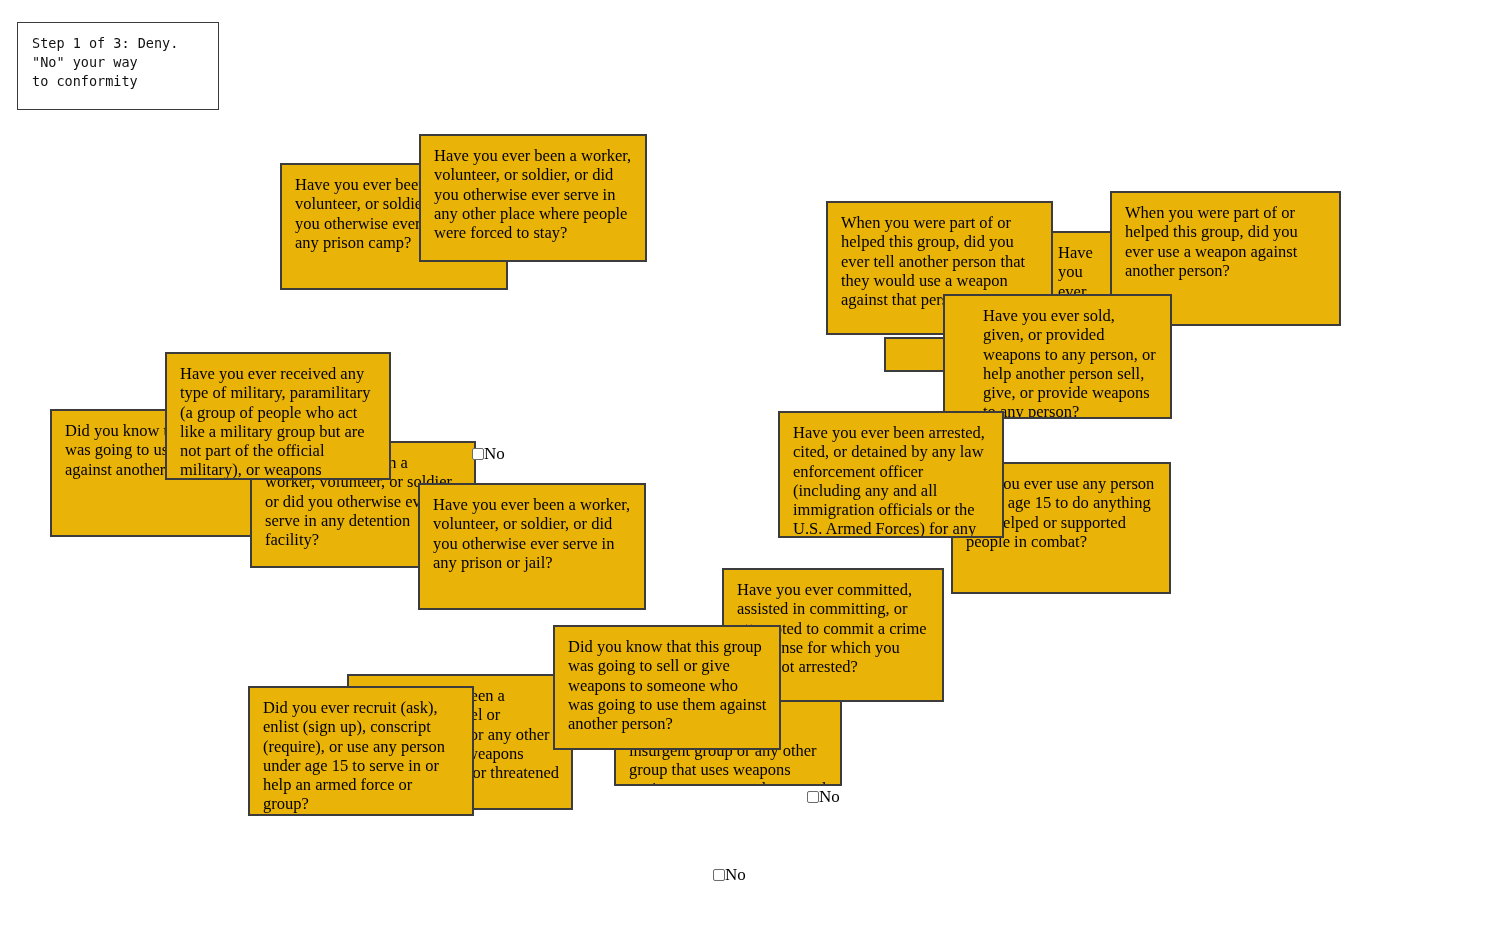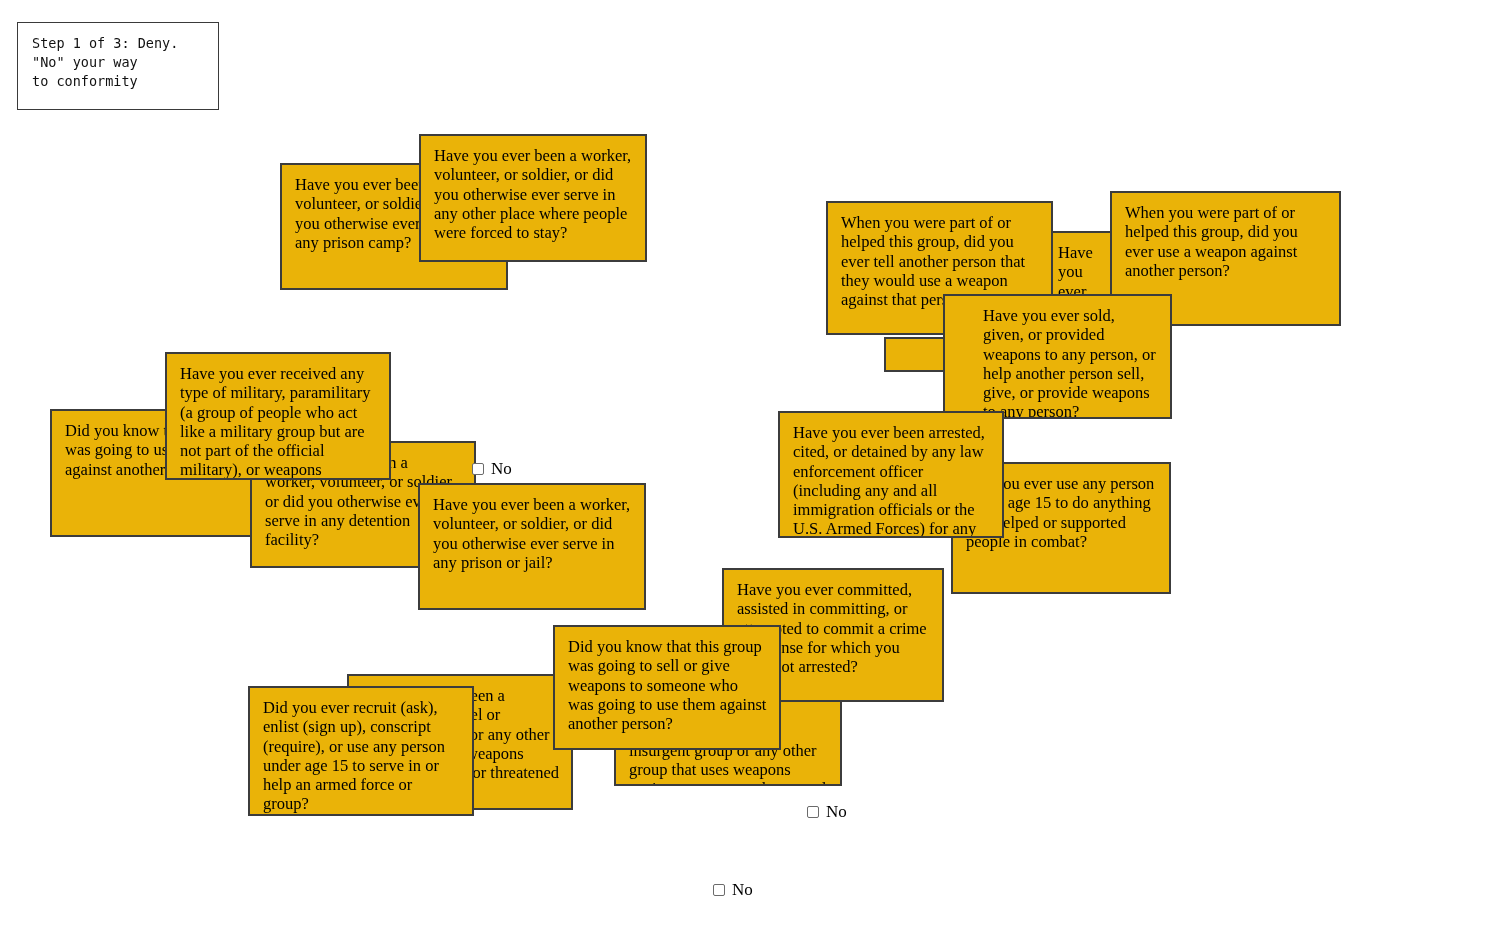--- a/index.html
+++ b/index.html
@@ -47,25 +47,23 @@
     padding: 10px 12px 10px 13px;
     overflow: hidden;
   }
   .card .q {
     display: block;
   }
   .checkbox-row {
     position: absolute;
     display: flex;
     align-items: center;
-    gap: 7px;
     font-size: 17px;
     color: #000000;
     line-height: 1;
-    margin-top: 15px;
   }
   .cb {
     width: 12px;
     height: 12px;
     border: 1.6px solid #6b6b6b;
     border-radius: 2px;
     background: #ffffff;
     display: inline-block;
     box-sizing: border-box;
   }

